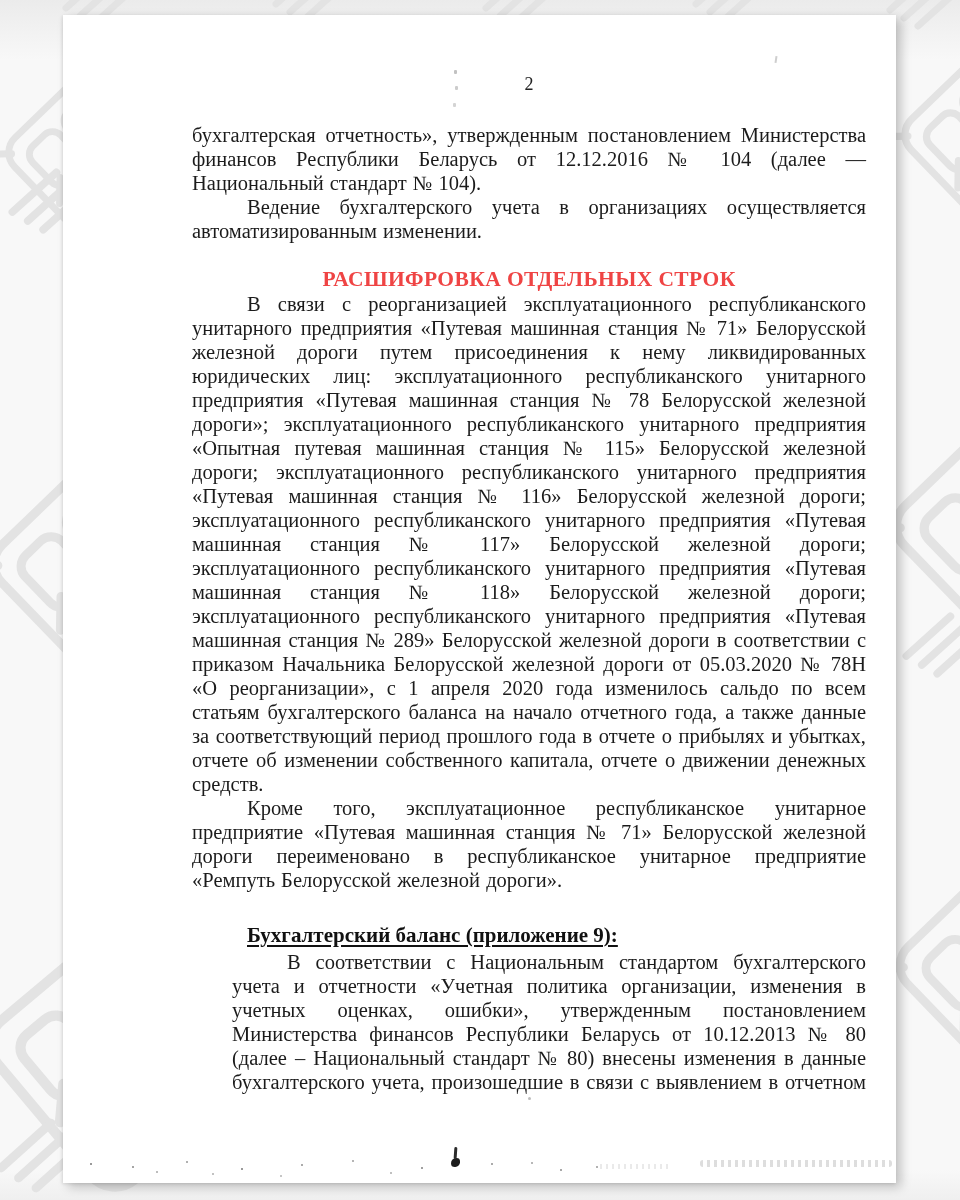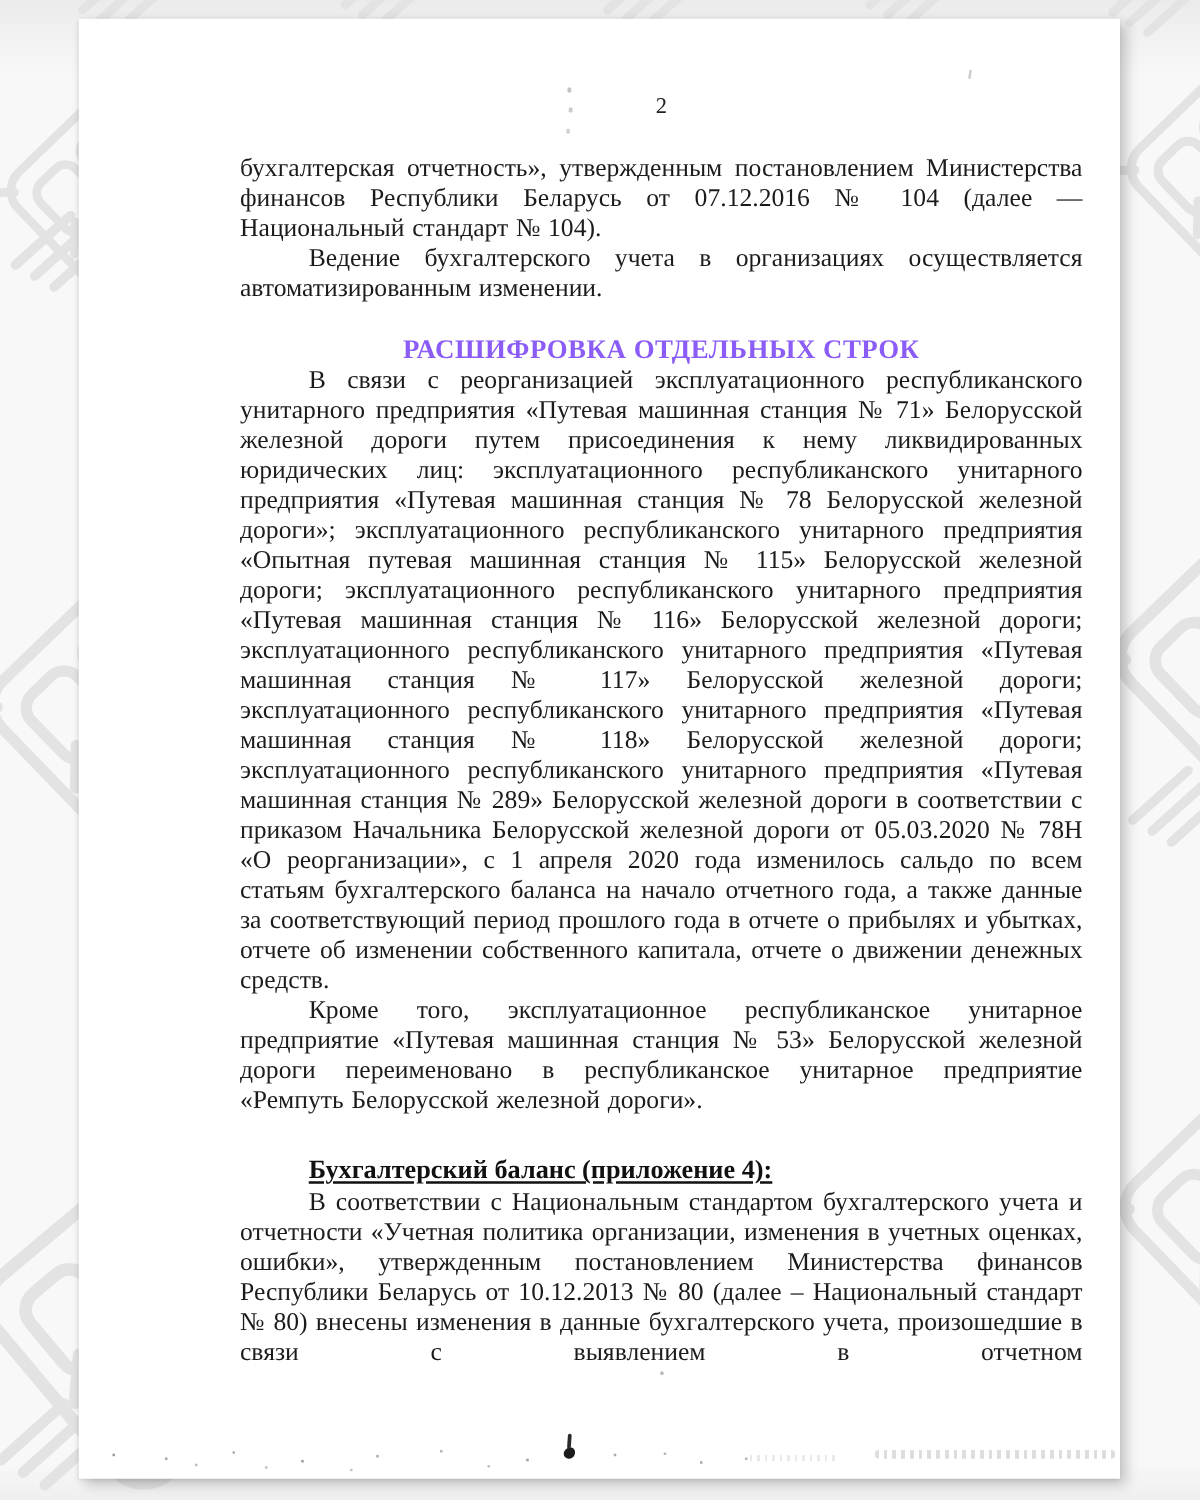--- a/index.html
+++ b/index.html
@@ -46,29 +46,29 @@
 
   .para {
     margin: 0;
     text-indent: 55px;
     text-align: justify;
     font-size: 20.5px;
     line-height: 24px;
     word-spacing: 1px;
   }
   .para.continued { text-indent: 0; }
-  .para.cut { text-align-last: justify; }
+  .para.cut { text-align-last: justify; margin-left: 40px; }
 
   .section-heading {
     margin: 23px 0 0 0;
     text-align: center;
     font-size: 21.5px; line-height: 26px;
     font-weight: bold;
     letter-spacing: 0.4px;
-    color: #8b5cf6;
+    color: #ef4444;
   }
 
   .subsection-heading {
     margin: 30px 0 2px 0;
     text-indent: 55px;
     font-size: 21px; line-height: 26px;
     font-weight: bold;
     text-decoration: underline;
     text-decoration-thickness: 2px;
     text-underline-offset: 3px;
@@ -174,33 +174,33 @@
     <use href="#tram" transform="translate(256,1300) rotate(-44) scale(1.2)"></use>
     <use href="#tram" transform="translate(466,1296) rotate(-44) scale(1.2)"></use>
     <use href="#tram" transform="translate(676,1300) rotate(-44) scale(1.2)"></use>
     <use href="#tram" transform="translate(886,1296) rotate(-44) scale(1.2)"></use>
   </svg>
 
   <div class="sheet">
 
     <div class="pagenum">2</div>
 
-    <p class="para continued">бухгалтерская отчетность», утвержденным постановлением Министерства финансов Республики Беларусь от 07.12.2016 № 104 (далее — Национальный стандарт № 104).</p>
+    <p class="para continued">бухгалтерская отчетность», утвержденным постановлением Министерства финансов Республики Беларусь от 12.12.2016 № 104 (далее — Национальный стандарт № 104).</p>
 
     <p class="para">Ведение бухгалтерского учета в организациях осуществляется автоматизированным изменении.</p>
 
     <div class="section-heading">
       <div>РАСШИФРОВКА ОТДЕЛЬНЫХ СТРОК</div>
     </div>
 
     <p class="para">В связи с реорганизацией эксплуатационного республиканского унитарного предприятия «Путевая машинная станция № 71» Белорусской железной дороги путем присоединения к нему ликвидированных юридических лиц: эксплуатационного республиканского унитарного предприятия «Путевая машинная станция № 78 Белорусской железной дороги»; эксплуатационного республиканского унитарного предприятия «Опытная путевая машинная станция № 115» Белорусской железной дороги; эксплуатационного республиканского унитарного предприятия «Путевая машинная станция № 116» Белорусской железной дороги; эксплуатационного республиканского унитарного предприятия «Путевая машинная станция № 117» Белорусской железной дороги; эксплуатационного республиканского унитарного предприятия «Путевая машинная станция № 118» Белорусской железной дороги; эксплуатационного республиканского унитарного предприятия «Путевая машинная станция № 289» Белорусской железной дороги в соответствии с приказом Начальника Белорусской железной дороги от 05.03.2020 № 78Н «О реорганизации», с 1 апреля 2020 года изменилось сальдо по всем статьям бухгалтерского баланса на начало отчетного года, а также данные за соответствующий период прошлого года в отчете о прибылях и убытках, отчете об изменении собственного капитала, отчете о движении денежных средств.</p>
 
-    <p class="para">Кроме того, эксплуатационное республиканское унитарное предприятие «Путевая машинная станция № 53» Белорусской железной дороги переименовано в республиканское унитарное предприятие «Ремпуть Белорусской железной дороги».</p>
-
-    <div class="subsection-heading">Бухгалтерский баланс (приложение 4):</div>
+    <p class="para">Кроме того, эксплуатационное республиканское унитарное предприятие «Путевая машинная станция № 71» Белорусской железной дороги переименовано в республиканское унитарное предприятие «Ремпуть Белорусской железной дороги».</p>
+
+    <div class="subsection-heading">Бухгалтерский баланс (приложение 9):</div>
 
     <p class="para cut">В соответствии с Национальным стандартом бухгалтерского учета и отчетности «Учетная политика организации, изменения в учетных оценках, ошибки», утвержденным постановлением Министерства финансов Республики Беларусь от 10.12.2013 № 80 (далее – Национальный стандарт № 80) внесены изменения в данные бухгалтерского учета, произошедшие в связи с выявлением в отчетном</p>
   </div>
 
   <div class="artifact dots-near-pagenum" style="z-index:3; left:454px; top:70px; position:absolute;"></div>
   <div class="artifact tiny-top-right" style="z-index:3; left:775px; top:56px; position:absolute;"></div>
   <div class="artifact ink-blot" style="z-index:3; left:451px; top:1158px; position:absolute;"></div>
   <div class="artifact speckles" style="z-index:3; left:90px; top:1163px; position:absolute;"></div>
   <div class="artifact smudge-line" style="z-index:3; left:700px; top:1160px; position:absolute;"></div>
   <div class="artifact smudge-line-2" style="z-index:3; left:600px; top:1164px; position:absolute;"></div>

